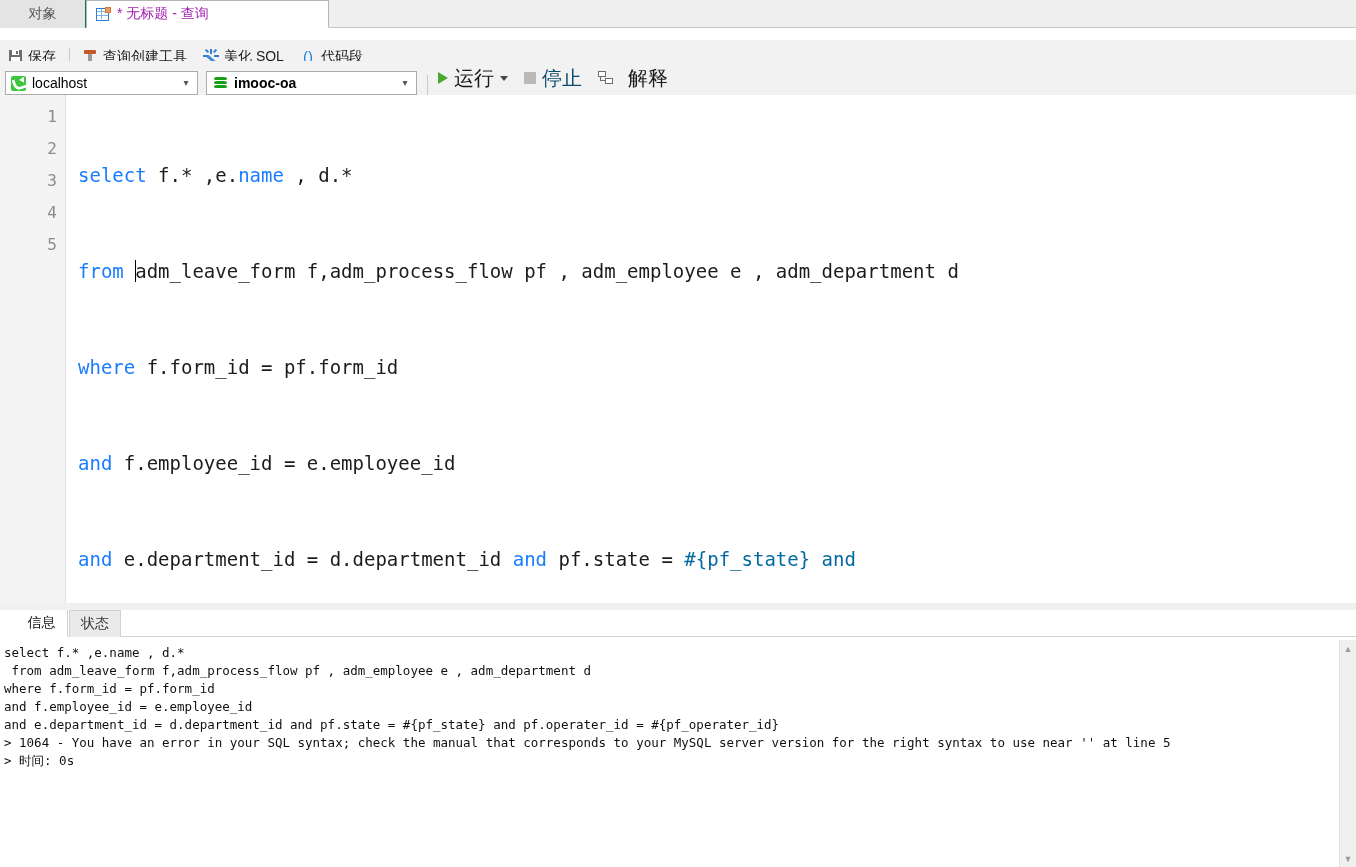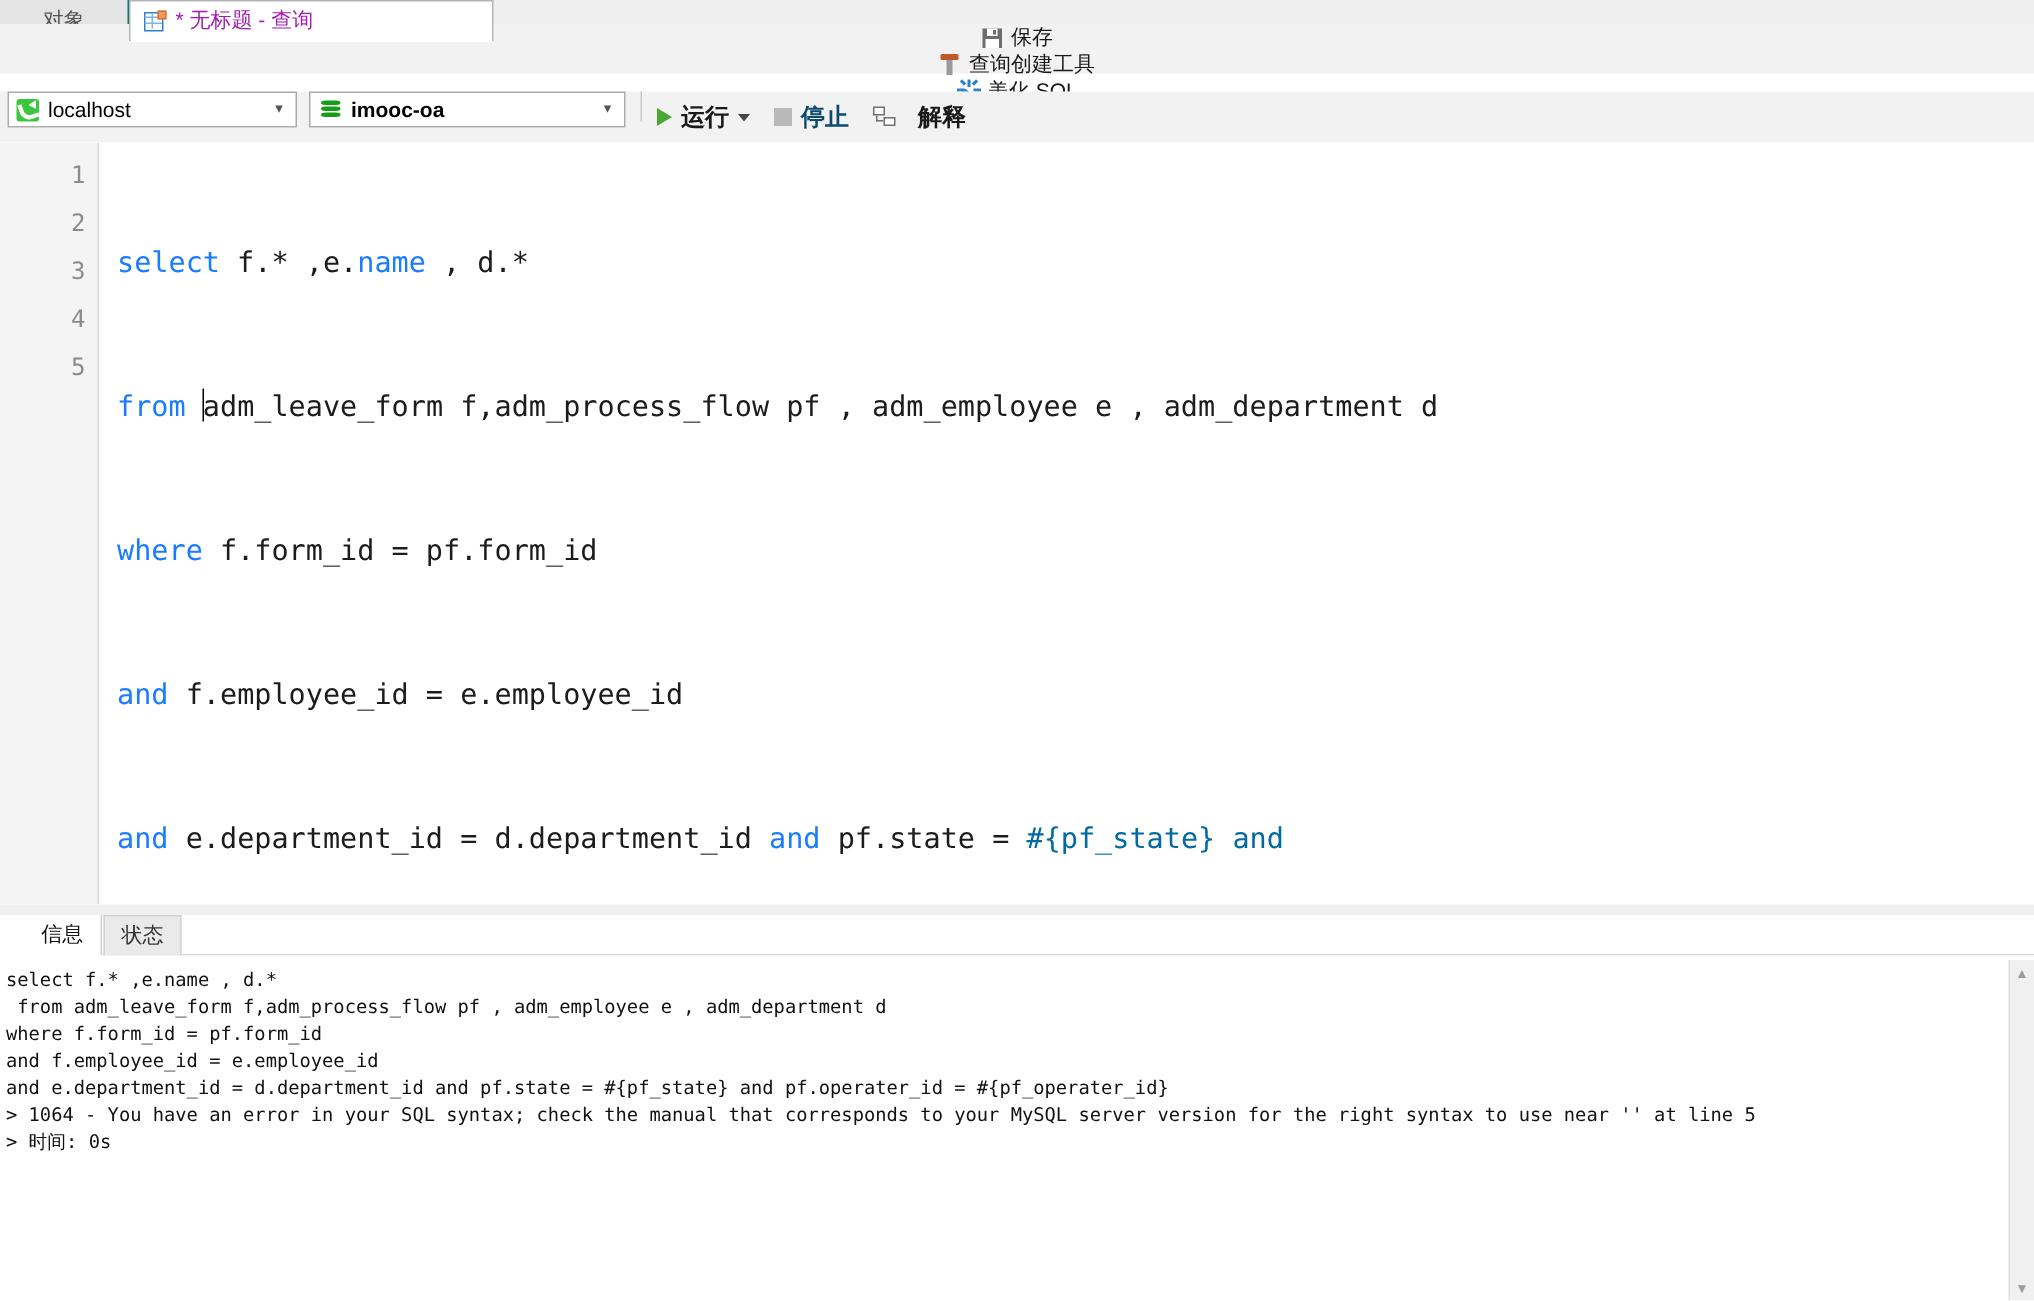--- a/index.html
+++ b/index.html
@@ -64,23 +64,23 @@
   .qicon .vline{
     position:absolute;left:5px;top:2px;width:1px;height:10px;background:#7fb5e8;
   }
   .qicon .corner{
     position:absolute;right:0;top:0;width:6px;height:6px;
     background:#ef9a5a;border:1px solid #d4763a;box-sizing:border-box;
   }
 
   
   .toolbar{
-    position:absolute;left:0;top:16px;width:1356px;height:33px;
+    position:absolute;left:0;top:40px;width:1356px;height:33px;
     background:#f2f2f2;
-    display:flex;align-items:center;flex-direction:column;
+    display:flex;align-items:center;
   }
   .tbtn{
     display:flex;align-items:center;height:33px;padding:0 8px;
     font-size:14px;color:#1a1a1a;white-space:nowrap;cursor:default;
   }
   .tbtn .lbl{margin-left:5px;}
   .tsep{width:1px;height:18px;background:#c9c9c9;margin:0 5px;}
 
   
   .ico-save{position:relative;width:15px;height:15px;}
@@ -107,21 +107,21 @@
   
   .ico-paren{
     width:16px;font-size:15px;color:#1f7fe0;text-align:center;line-height:15px;
     font-family:"Liberation Sans",sans-serif;
   }
 
   
   .connbar{
     position:absolute;left:0;top:61px;width:1356px;height:34px;
     background:#f2f2f2;
-    display:flex;align-items:flex-start;
+    display:flex;align-items:flex-end;
   }
   .combo{
     position:relative;height:24px;background:#ffffff;
     border:1px solid #ababab;box-sizing:border-box;
     display:flex;align-items:center;
     font-size:14px;
   }
   .combo .cval{margin-left:6px;flex:1;white-space:nowrap;overflow:hidden;}
   .combo .carrow{
     width:22px;text-align:center;color:#555;font-size:10px;line-height:22px;
@@ -147,21 +147,21 @@
   .ico-db{position:relative;width:15px;height:15px;margin-left:6px;flex:0 0 auto;}
   .ico-db i{position:absolute;left:1px;width:13px;height:3px;background:#169c16;border-radius:50%/100%;}
   .ico-db .l1{top:1px;}
   .ico-db .l2{top:5px;}
   .ico-db .l3{top:9px;}
 
   .cbsep{width:1px;height:20px;background:#c9c9c9;margin-left:10px;}
 
   .runbtn{
     display:flex;align-items:center;height:34px;padding:0 6px;margin-left:4px;
-    font-size:16px;color:#1a1a1a;white-space:nowrap;font-weight:bold;
+    font-size:20px;color:#1a1a1a;white-space:nowrap;
   }
   .runbtn.disabled{color:#0c4a6e;}
   .tri{
     width:0;height:0;border-left:10px solid #49a832;
     border-top:6px solid transparent;border-bottom:6px solid transparent;
   }
   .caret-sm{
     width:0;height:0;margin-left:6px;
     border-left:4px solid transparent;border-right:4px solid transparent;
     border-top:5px solid #444;

